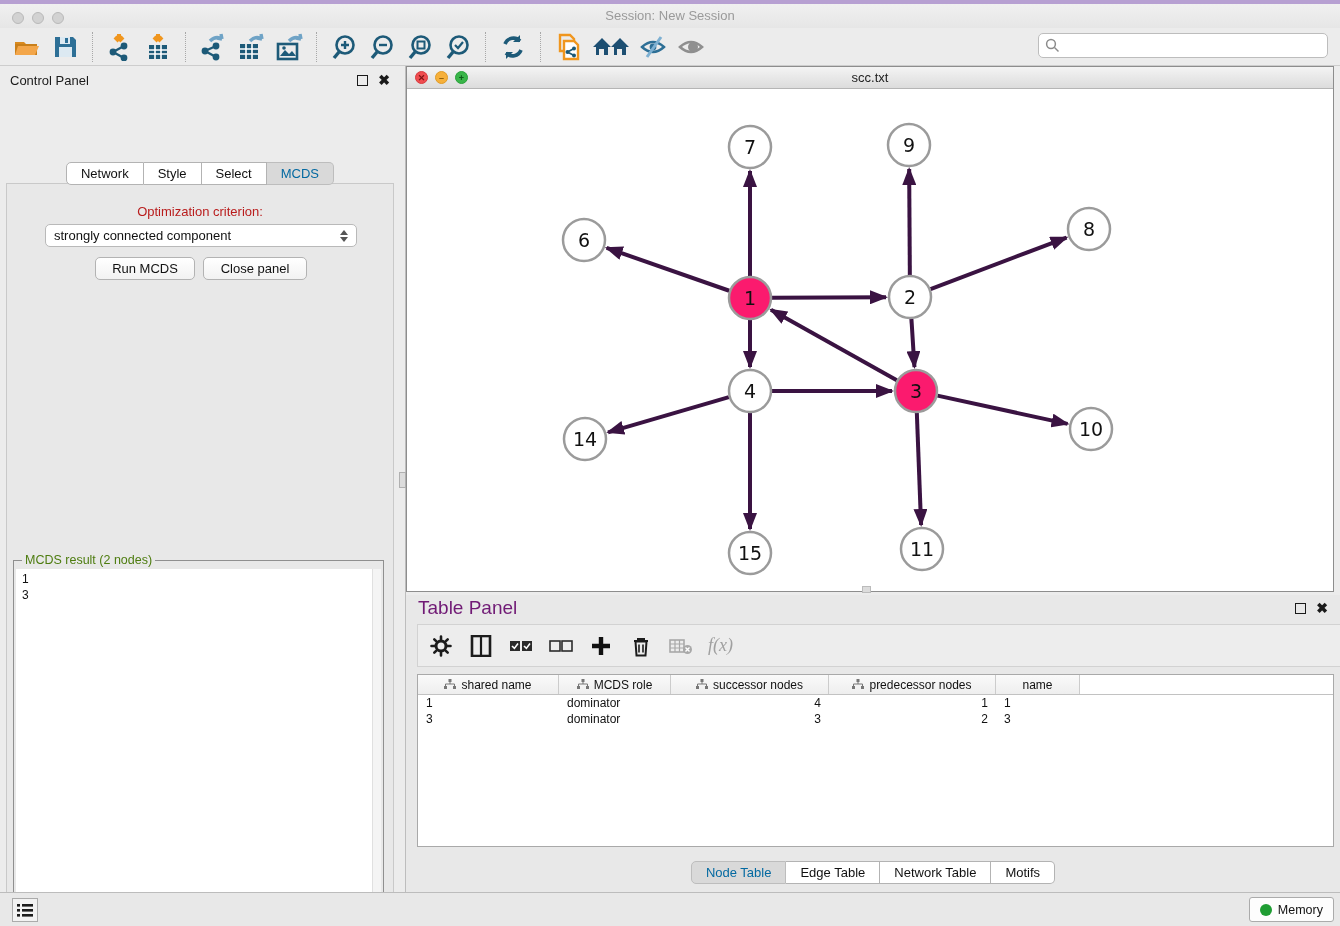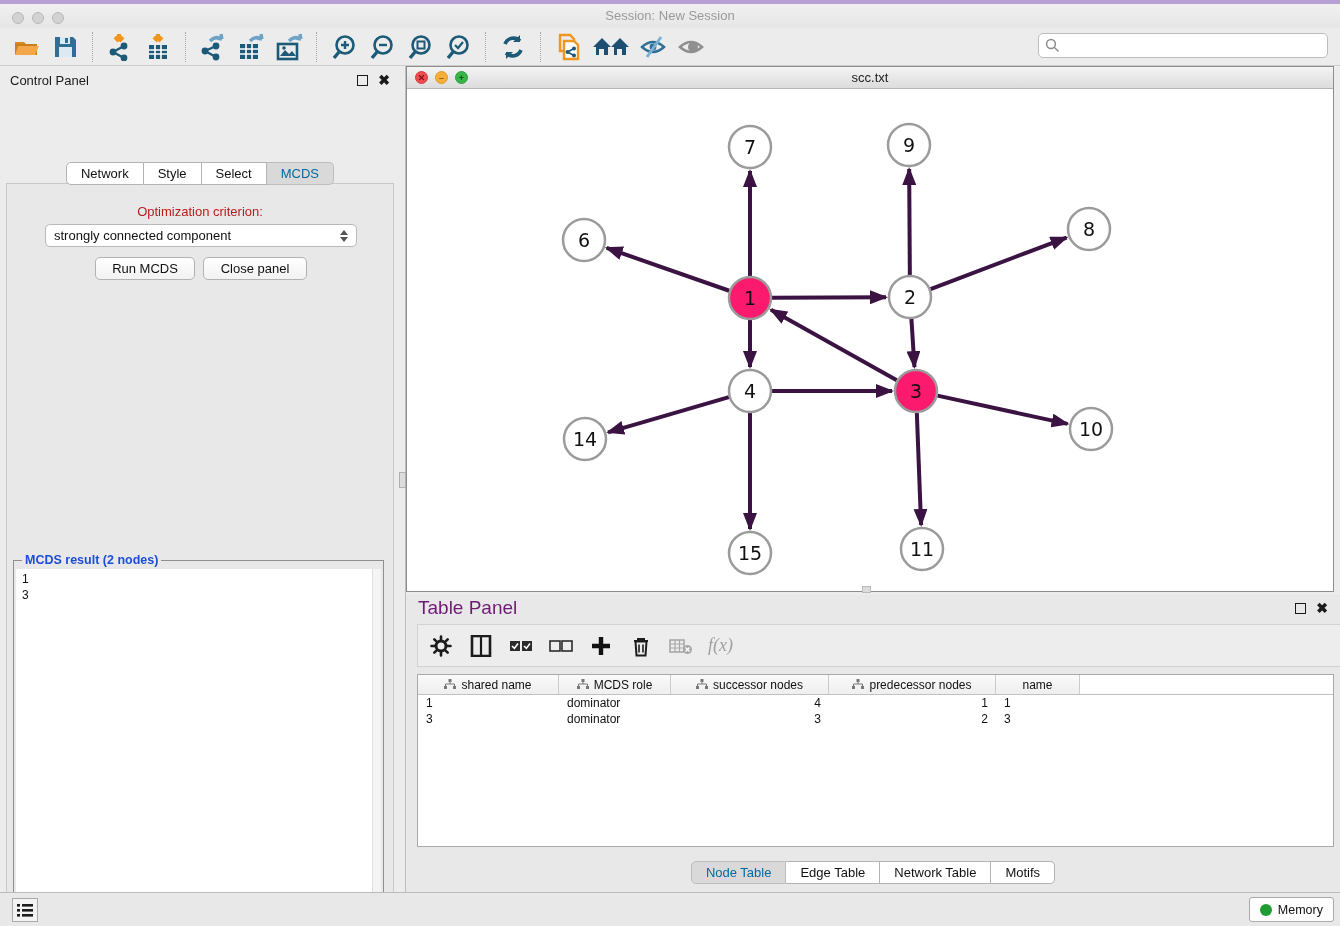--- a/index.html
+++ b/index.html
@@ -55,21 +55,21 @@
   .tri-down { width:0; height:0; border-left:4px solid transparent;
     border-right:4px solid transparent; border-top:5px solid #555; }
   .cp-btn { position:absolute; top:73px; height:23px; background:linear-gradient(#ffffff,#f2f2f2);
     border:1px solid #b3b3b3; border-radius:5px; font-size:13px; color:#111;
     display:flex; align-items:center; justify-content:center; }
   #run-btn { left:88px; width:100px; }
   #closepanel-btn { left:196px; width:104px; }
   #result-box { position:absolute; left:6px; top:376px; width:371px; height:378px;
     border:1px solid #8f8f8f; }
   #result-title { position:absolute; left:8px; top:-8px; background:#e8e8e8;
-    padding:0 3px; font-size:12.5px; color:#1d4ed8;font-weight:bold; }
+    padding:0 3px; font-size:12.5px; color:#4d7c0f; }
   #result-area { position:absolute; left:2px; top:8px; right:2px; bottom:2px;
     background:#fff; font-size:12px; color:#111; padding:2px 6px; white-space:pre;
     line-height:16px; }
   #result-scroll { position:absolute; right:2px; top:8px; width:9px; bottom:2px;
     background:#f4f4f4; border-left:1px solid #e0e0e0; }
 
   
   #v-divider { left:400px; top:66px; width:6px; height:826px; background:#ececec;
     border-right:1px solid #bdbdbd; }
   #v-handle { position:absolute; left:-1px; top:406px; width:7px; height:16px;

